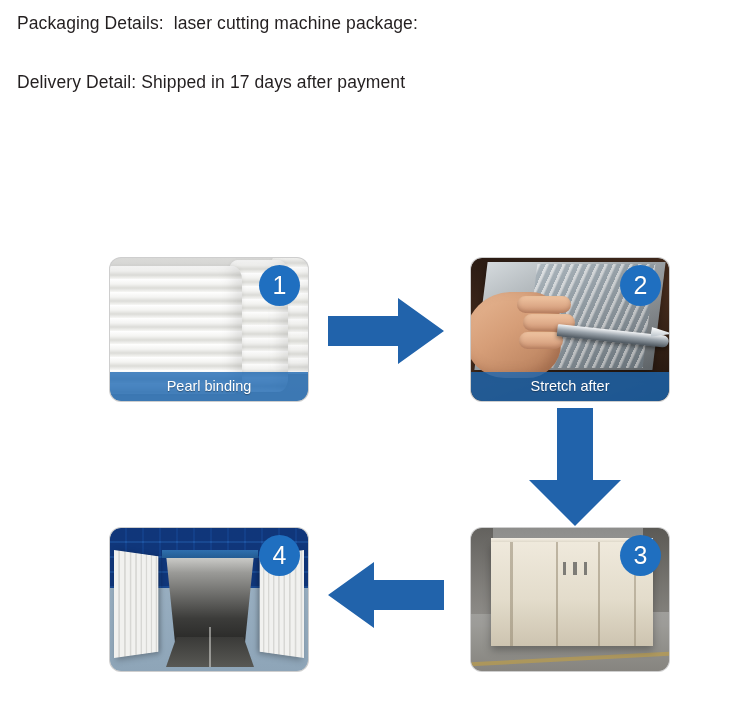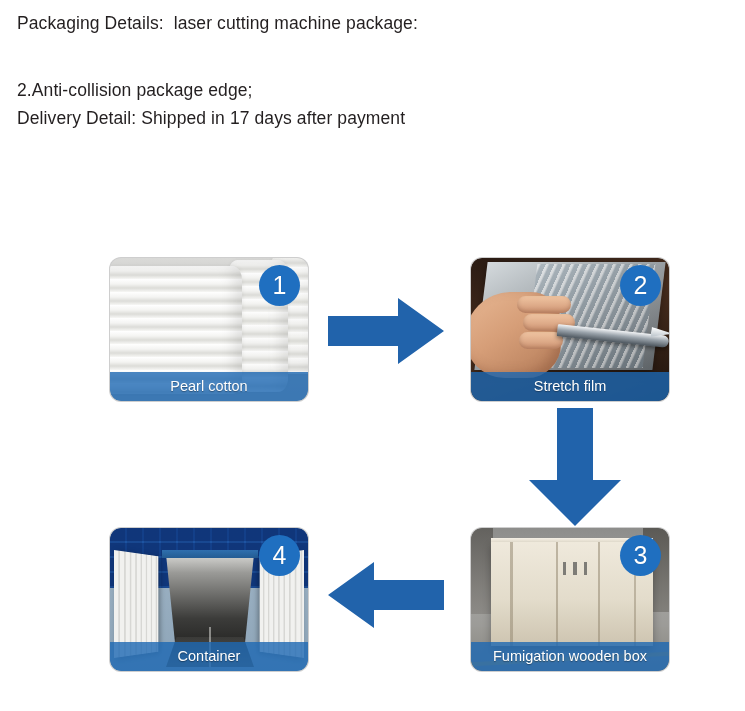--- a/index.html
+++ b/index.html
@@ -24,21 +24,21 @@
     top: 14px;
     width: 712px;
   }
   .hdr-line {
     font-size: 17.5px;
     line-height: 19px;
     letter-spacing: 0.1px;
     color: #231f20;
     white-space: pre;
   }
-  .hdr-title { margin-bottom: 8px; }
+  .hdr-title { margin-bottom: 0; }
   .hdr-gap   { height: 31px; }
   .hdr-item  { margin-top: 9px; }
 
   
   #diagram {
     position: absolute;
     left: 0;
     top: 0;
     width: 745px;
     height: 711px;
@@ -253,35 +253,34 @@
     position:absolute; left:52px; top:22px; width:96px; height:8px;
     background: linear-gradient(180deg,#2f6fae,#245c93);
   }
 </style>
 </head>
 <body>
 
 <div id="header-text">
   <div class="hdr-line hdr-title">Packaging Details:  laser cutting machine package:</div>
   <div class="hdr-gap"></div>
-  <div class="hdr-line hdr-item">2.Anti-collision package edge;</div>
   <div class="hdr-line hdr-item">Delivery Detail: Shipped in 17 days after payment</div>
 </div>
 
 <div id="diagram">
 
   <div class="panel" id="panel-1">
     <div class="panel-photo">
       <div class="ph cotton-bg"></div>
       <div class="cotton-roll cotton-c"></div>
       <div class="cotton-roll cotton-b"></div>
       <div class="cotton-roll cotton-a"></div>
     </div>
     <div class="badge">1</div>
-    <div class="caption">Pearl cotton</div>
+    <div class="caption">Pearl binding</div>
   </div>
 
   <div class="arrow" id="arrow-right">
     <svg viewBox="0 0 116 70" width="116" height="70" aria-hidden="true">
       <polygon points="0,20 70,20 70,2 116,35 70,68 70,50 0,50" fill="#2163ab"></polygon>
     </svg>
   </div>
 
   <div class="panel" id="panel-2">
     <div class="panel-photo">
@@ -289,58 +288,56 @@
       <div class="film-sheet"></div>
       <div class="film-folds"></div>
       <div class="hand"></div>
       <div class="finger f1"></div>
       <div class="finger f2"></div>
       <div class="finger f3"></div>
       <div class="knife"></div>
       <div class="knife-tip"></div>
     </div>
     <div class="badge">2</div>
-    <div class="caption">Stretch film</div>
+    <div class="caption">Stretch after</div>
   </div>
 
   <div class="arrow" id="arrow-down">
     <svg viewBox="0 0 96 118" width="96" height="118" aria-hidden="true">
       <polygon points="30,0 66,0 66,72 94,72 48,118 2,72 30,72" fill="#2163ab"></polygon>
     </svg>
   </div>
 
   <div class="panel" id="panel-3">
     <div class="panel-photo">
       <div class="ph crate-bg"></div>
       <div class="crate-dark-l"></div>
       <div class="crate-dark-r"></div>
       <div class="crate-ground"></div>
       <div class="crate-line"></div>
       <div class="crate-top"></div>
       <div class="crate-body"></div>
       <div class="crate-mark"></div>
     </div>
     <div class="badge">3</div>
-    <div class="caption">Fumigation wooden box</div>
   </div>
 
   <div class="arrow" id="arrow-left">
     <svg viewBox="0 0 116 70" width="116" height="70" aria-hidden="true">
       <polygon points="116,20 46,20 46,2 0,35 46,68 46,50 116,50" fill="#2163ab"></polygon>
     </svg>
   </div>
 
   <div class="panel" id="panel-4">
     <div class="panel-photo">
       <div class="ph cont-bg"></div>
       <div class="cont-stack"></div>
       <div class="cont-inside"></div>
       <div class="cont-floor"></div>
       <div class="cont-seam"></div>
       <div class="cont-rim"></div>
       <div class="cont-door-l"></div>
       <div class="cont-door-r"></div>
     </div>
     <div class="badge">4</div>
-    <div class="caption">Container</div>
   </div>
 
 </div>
 
 </body></html>

